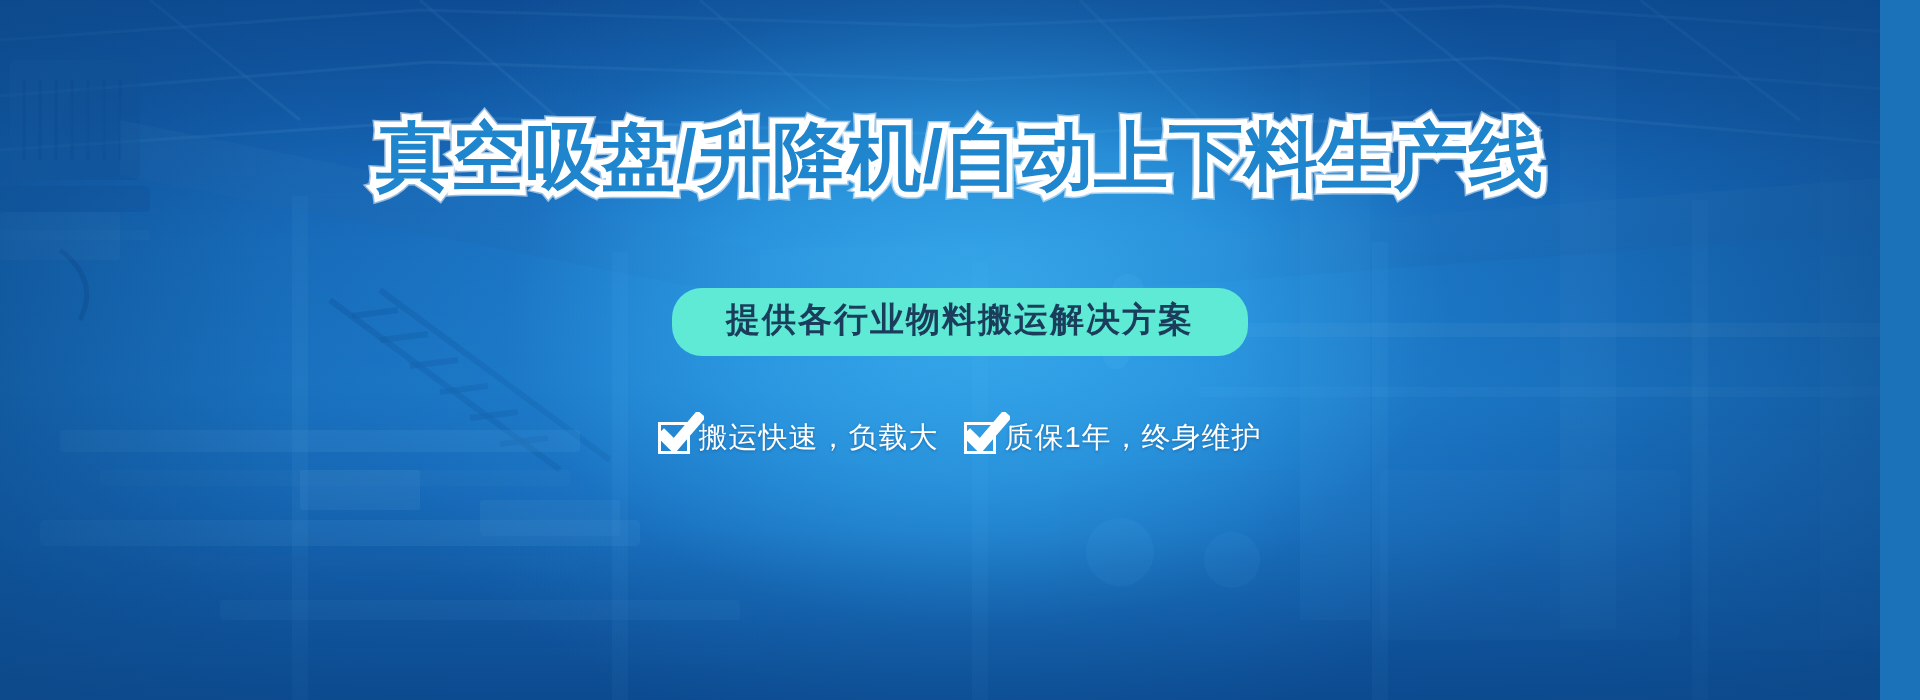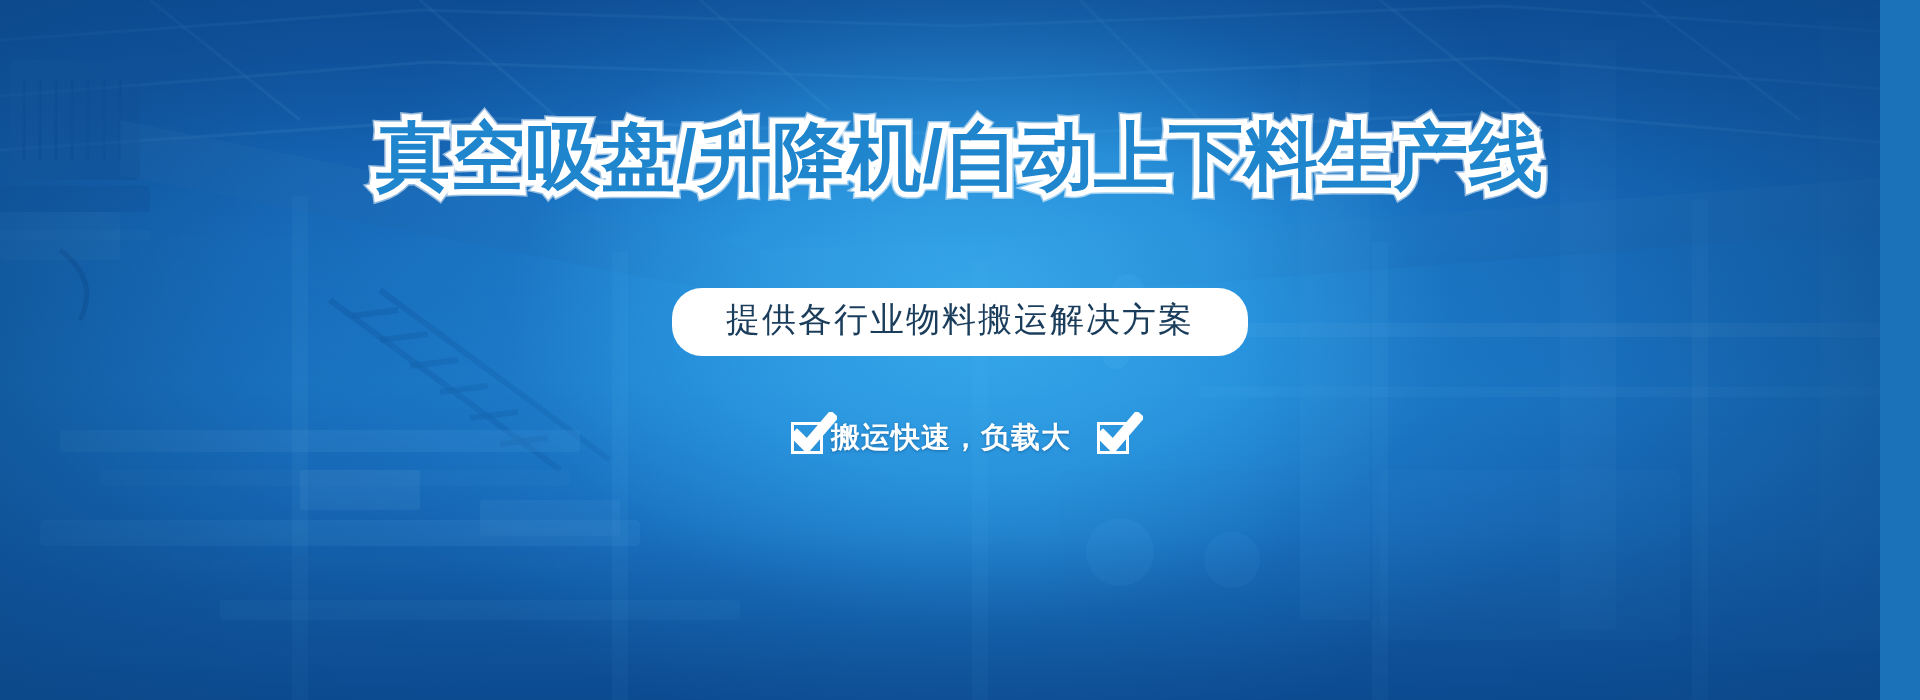--- a/index.html
+++ b/index.html
@@ -67,45 +67,45 @@
     color:transparent;
     -webkit-text-stroke:14px rgba(255,255,255,.55);
     white-space:nowrap;
   }
 
   .pill-wrap{
     position:absolute;top:288px;left:0;width:1920px;
     display:flex;justify-content:center;
   }
   .pill{
-    background:#ffffff;
+    background:#5eead4;
     border-radius:30px;
     padding:9px 54px 13px;
-    font-size:34px;font-weight:normal;letter-spacing:2px;
+    font-size:34px;font-weight:bold;letter-spacing:2px;
     color:#1b3d5c;
     white-space:nowrap;
   }
 
   .features{
     position:absolute;top:418px;left:0;width:1920px;
     display:flex;justify-content:center;align-items:center;
     gap:26px;
   }
   .feature{display:flex;align-items:center;gap:8px;}
   .check-box{
     width:32px;height:32px;flex:0 0 32px;
     border:3px solid #ffffff;
     position:relative;
     box-sizing:border-box;
   }
   .check-box svg{position:absolute;left:-3px;top:-13px;}
   .feature-label{
     color:#ffffff;
     font-size:29px;
-    font-weight:bold;
+    font-weight:normal;
     letter-spacing:1px;
     white-space:nowrap;
     text-shadow:0 1px 3px rgba(10,60,110,.45);
   }
 </style>
 </head>
 <body>
 
 <div class="banner">
 
@@ -216,17 +216,18 @@
         <span class="feature-label">搬运快速，负载大</span>
       </div>
 
 
       <div class="feature">
         <span class="check-box">
           <svg width="46" height="46" viewBox="0 0 46 46" aria-hidden="true">
             <path d="M6 24 L16 34 L40 6" stroke="#ffffff" stroke-width="11" fill="none" stroke-linecap="square" stroke-linejoin="miter"></path>
           </svg>
         </span>
+        <span class="feature-label">质保1年，终身维护</span>
       </div>
 
     </div>
   </div>
 </div>
 
 </body></html>

